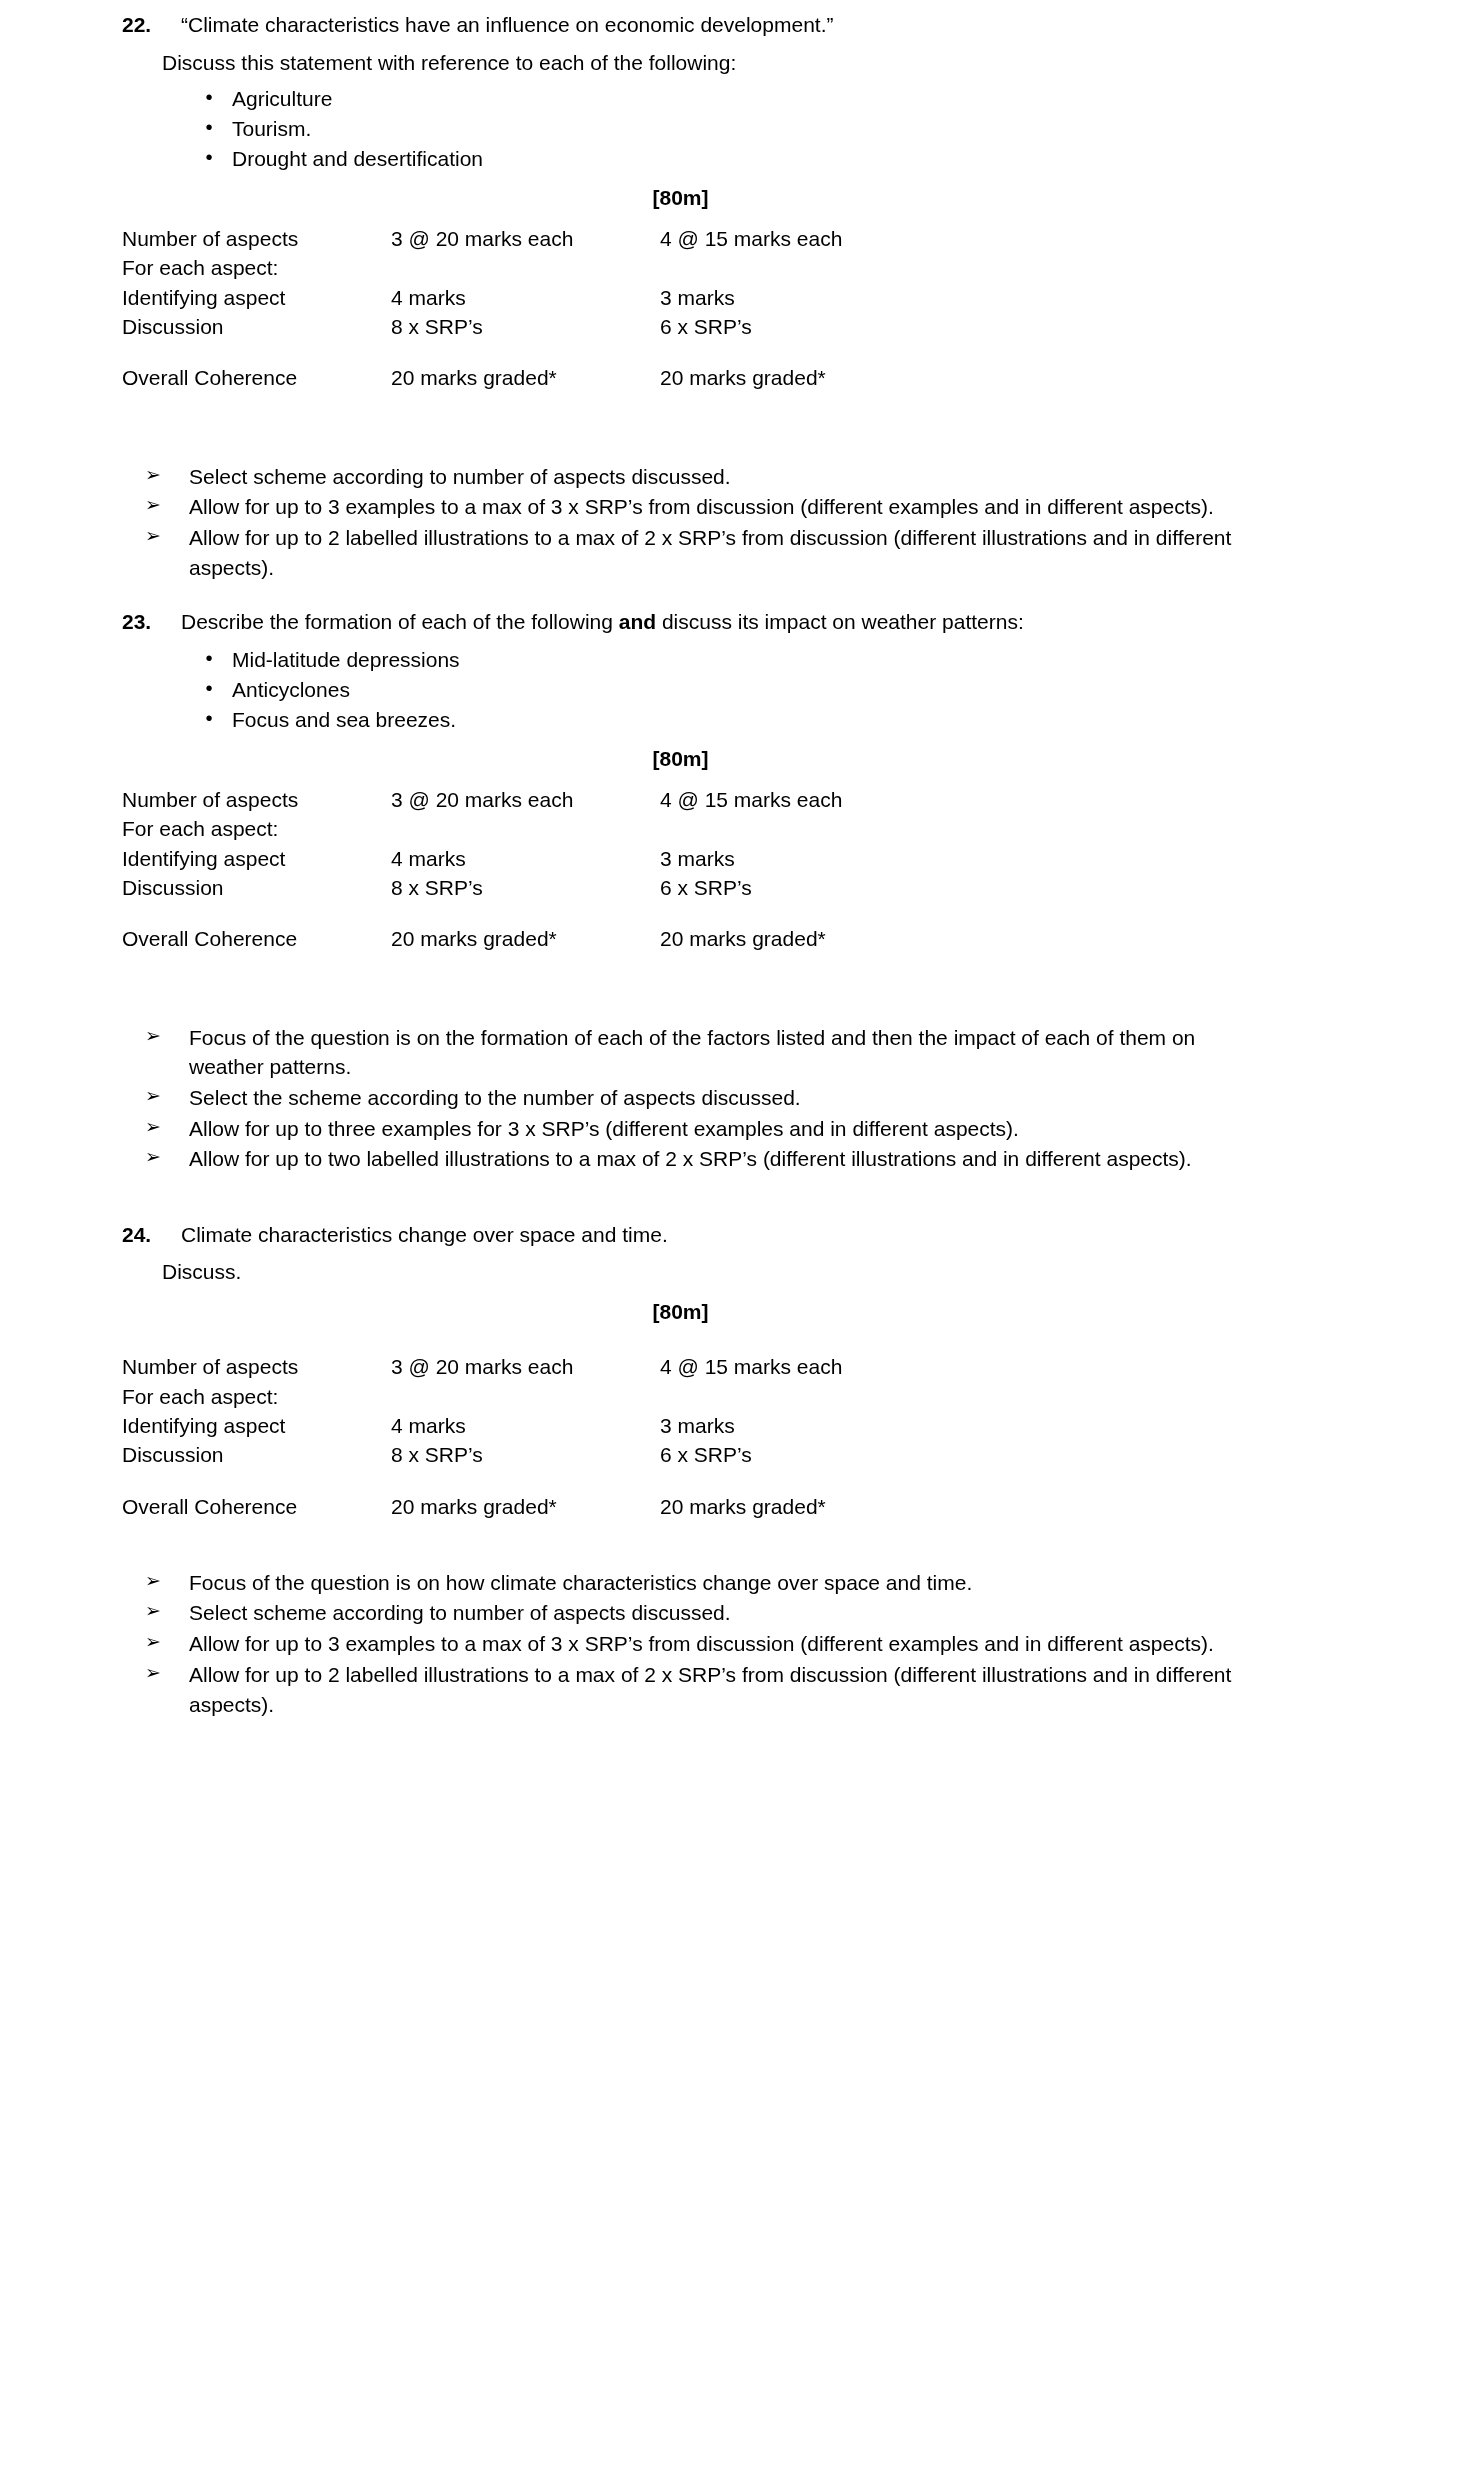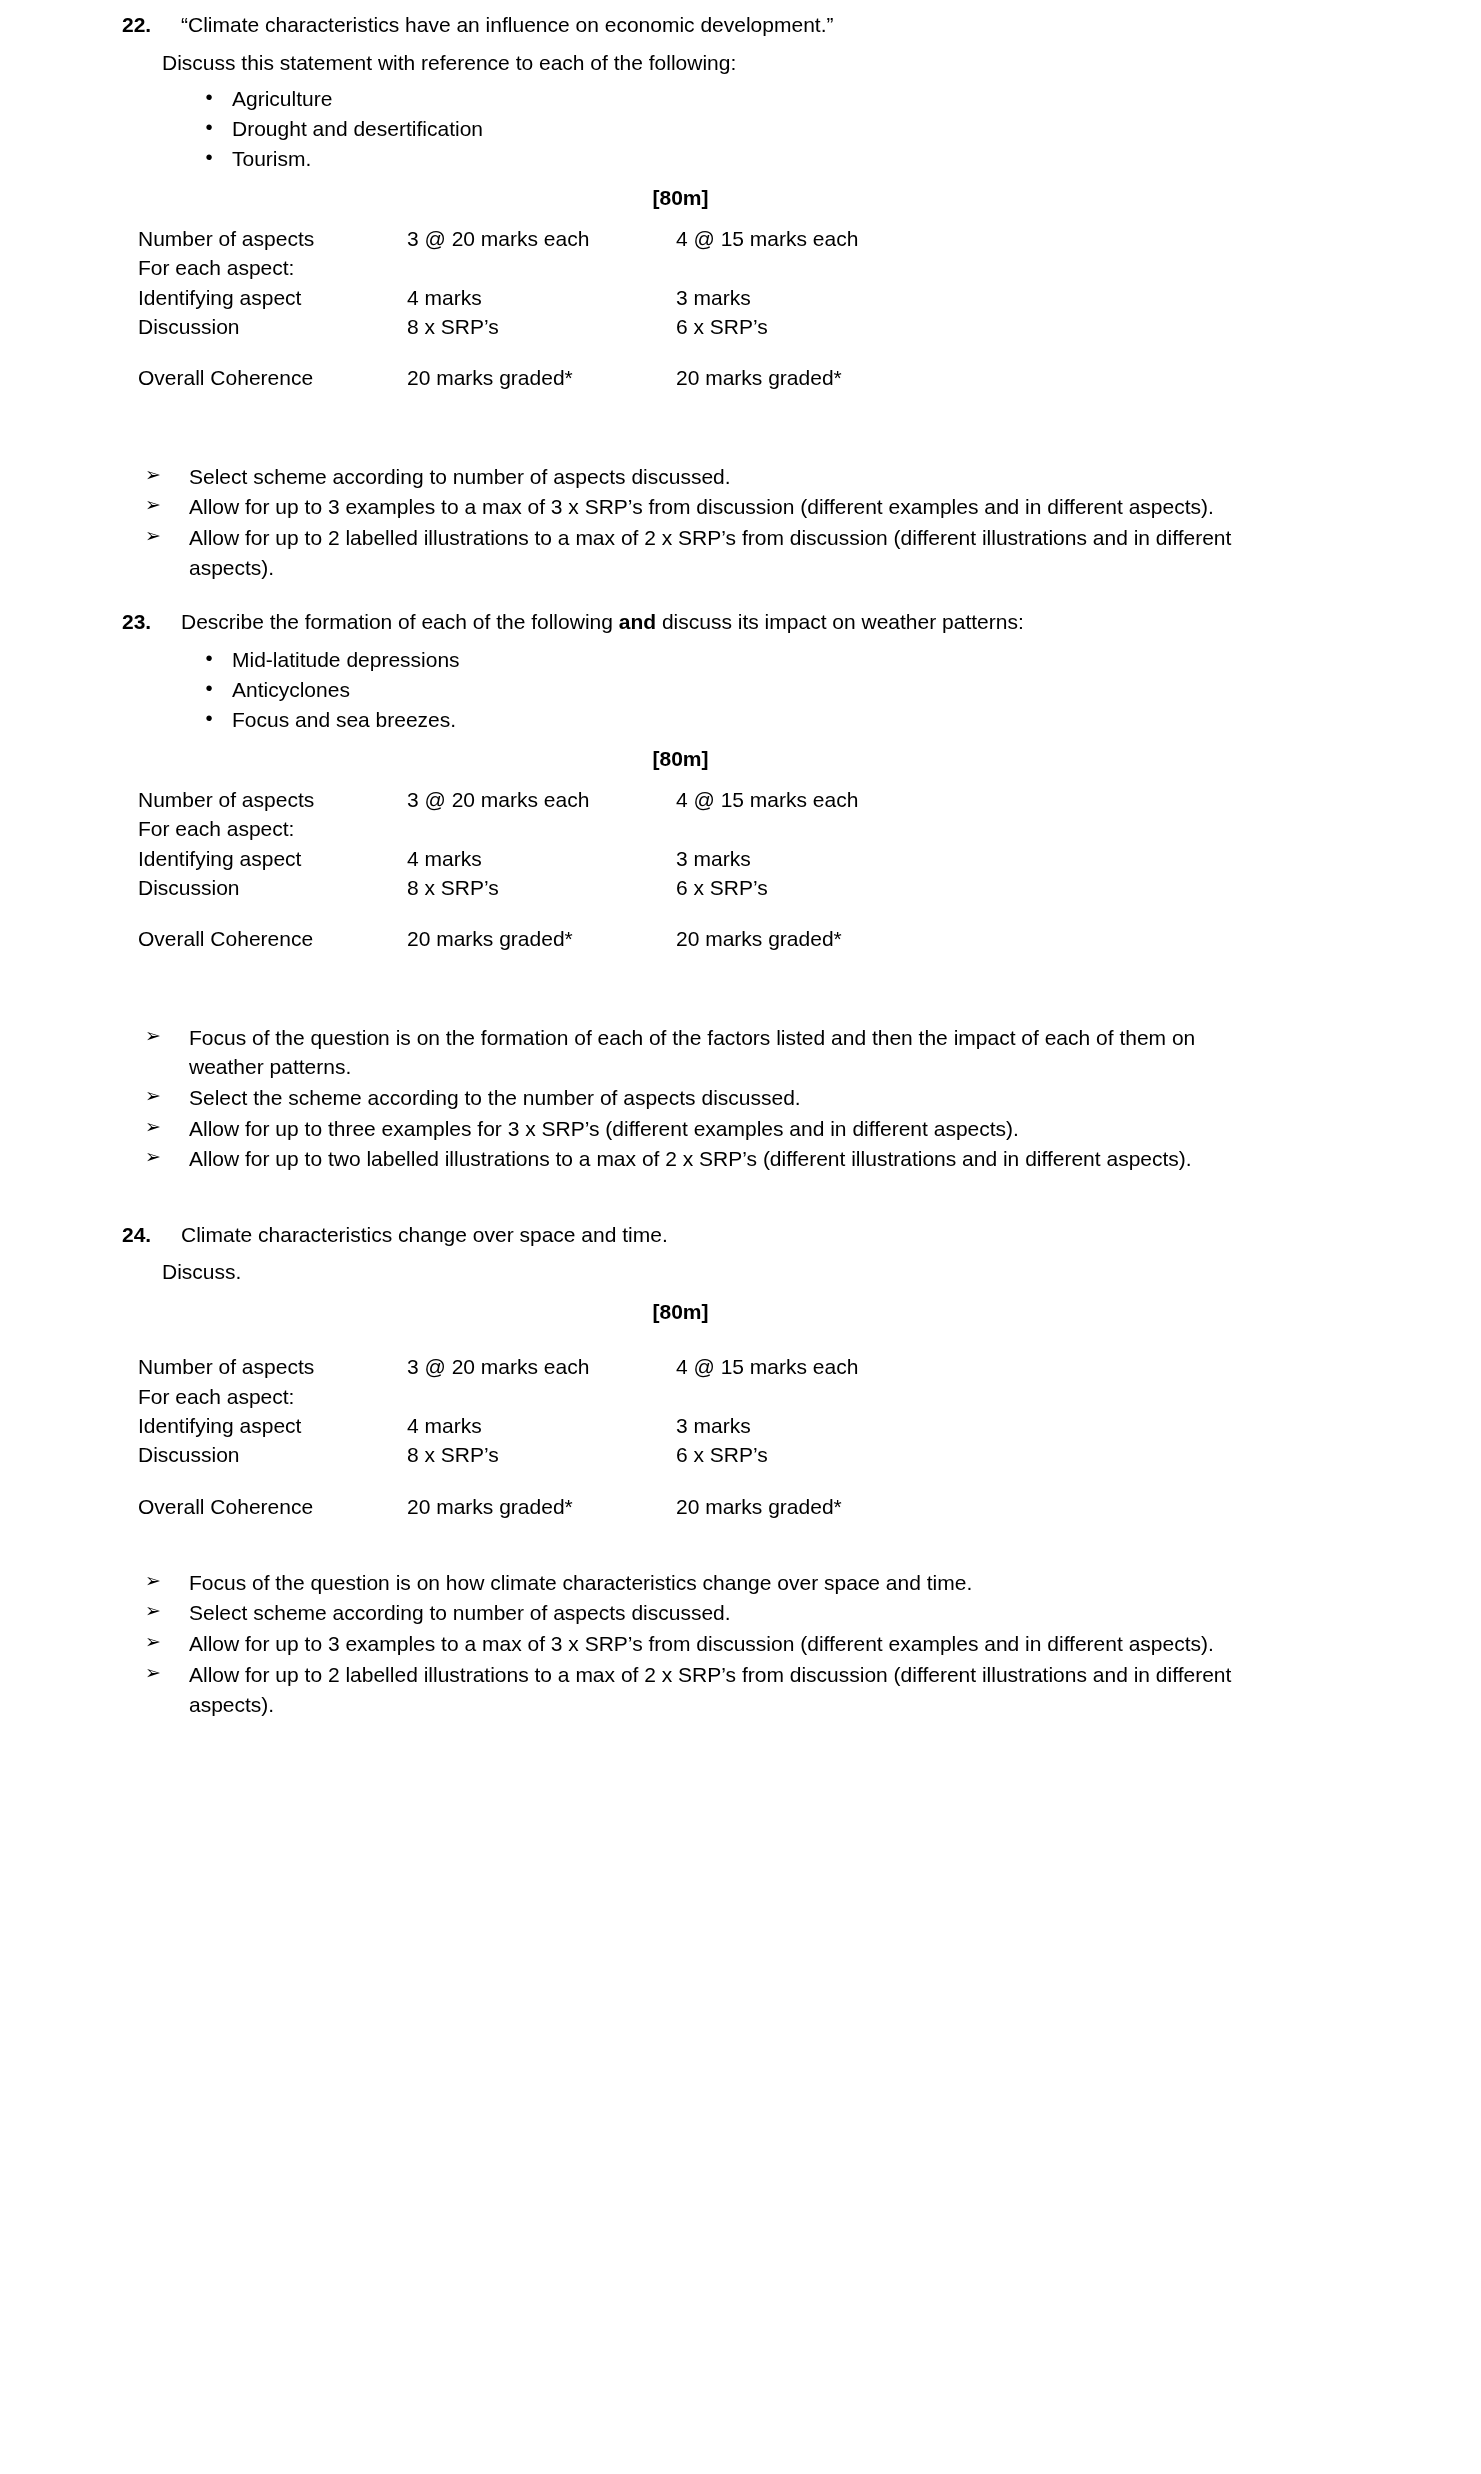--- a/index.html
+++ b/index.html
@@ -64,21 +64,21 @@
     font-weight: bold;
     font-size: 21px;
     margin-top: 13px;
     margin-bottom: 14.7px;
     padding-right: 23px;
   }
   table.scheme {
     border-collapse: collapse;
     font-size: 21px;
     line-height: 1.36;
-    margin-left: 16px;
+    margin-left: 0;
     margin-bottom: 0;
     width: 100%;
   }
   table.scheme td {
     padding: 0 0 0.8px 0;
     vertical-align: top;
   }
   td.col1 { width: 269px; }
   td.col2 { width: 269px; }
   td.col3 { width: auto; }
@@ -114,22 +114,22 @@
 <div class="page">
 
   <div class="q-block">
     <div class="q-head">
       <span class="q-num">22.</span>
       <span class="q-text">“Climate characteristics have an influence on economic development.”</span>
     </div>
     <div class="q-sub">Discuss this statement with reference to each of the following:</div>
     <ul class="bullets">
       <li>Agriculture</li>
+      <li>Tourism.</li>
       <li>Drought and desertification</li>
-      <li>Tourism.</li>
     </ul>
     <div class="marks-right">[80m]</div>
 
     <table class="scheme">
       <tbody>
           <tr>
         <td class="col1">Number of aspects</td>
         <td class="col2">3 @ 20 marks each</td>
         <td class="col3">4 @ 15 marks each</td>
       </tr>

